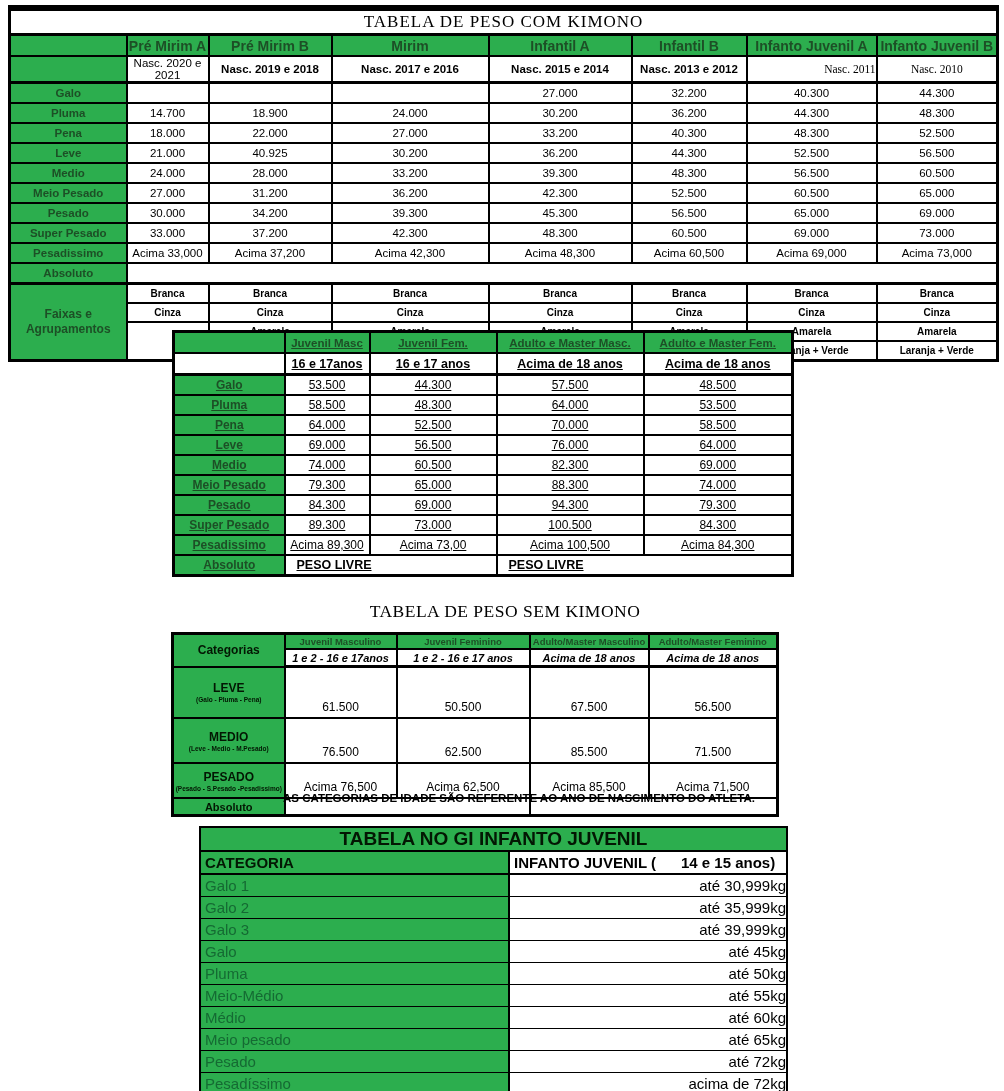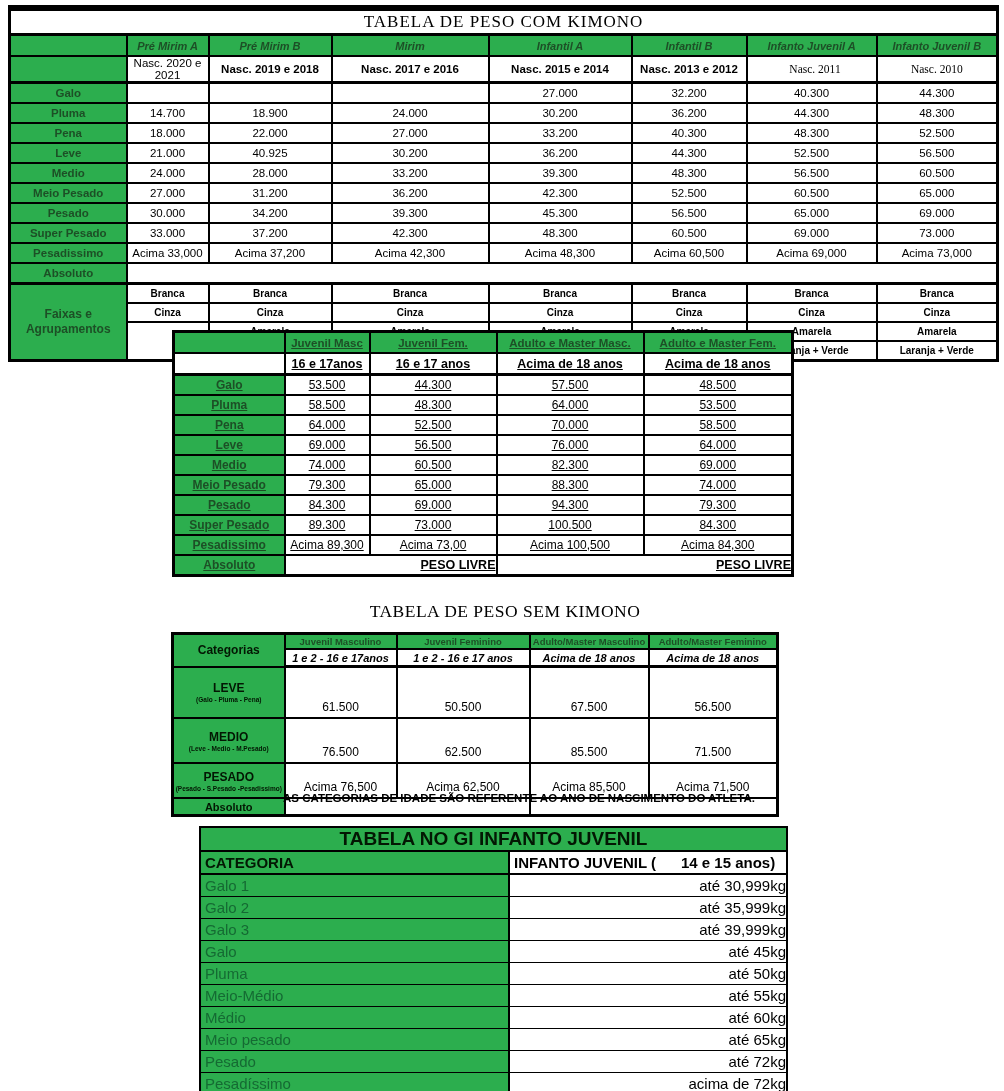--- a/index.html
+++ b/index.html
@@ -16,37 +16,37 @@
   td{padding:0;overflow:hidden;text-align:center;vertical-align:middle;}
 
   
   .t1{left:8px;top:5px;width:988px;border:3px solid var(--border);border-top:6px solid var(--border);}
   .t1 td{border:2px solid var(--border);height:18px;font-size:11.5px;}
   .t1 .title-cell{
     height:22px;font-family:"Liberation Serif","DejaVu Serif",serif;font-size:17px;
     letter-spacing:1px;border-bottom:3px solid var(--border);
   }
   .green{background:var(--green);color:var(--dgreen);font-weight:bold;}
-  .t1 tr.hdr td{height:19px;font-size:11px;font-style:italic;}
+  .t1 tr.hdr td{height:19px;font-size:14px;}
   .t1 tr.nasc td{height:19px;border-bottom:3px solid var(--border);}
   .nasc-small{font-size:9.5px;}
   .nasc-bold{font-weight:bold;font-size:12px;}
   .nasc-serif{font-family:"Liberation Serif","DejaVu Serif",serif;font-size:12px;}
-  .nasc-serif.left{text-align:center;padding-left:7px;}
+  .nasc-serif.left{text-align:right;padding-left:7px;}
   .t1 tr.abs td{border-bottom:3px solid var(--border);}
   .t1 td.belt{height:17px;font-size:10px;font-weight:bold;color:#000;}
   .t1 td.belt.empty{border-top:none;border-bottom:none;}
   .t1 td.flabel{font-size:12px;line-height:1.25;}
 
   
   .t2{left:172px;top:330px;width:619px;border:3px solid var(--border);}
   .t2 td{border:2px solid var(--border);height:18px;font-size:12px;text-decoration:underline;}
   .t2 tr.hdr td{height:19px;font-size:11.5px;}
   .t2 tr.age td{height:19px;font-weight:bold;font-size:12.5px;border-bottom:3px solid var(--border);background:#fff;color:#000;}
-  .t2 td.peso-livre{text-align:right;padding-left:4px;font-weight:bold;font-size:12.5px;}
+  .t2 td.peso-livre{text-align:left;padding-left:11px;font-weight:bold;font-size:12.5px;}
 
   
   .title3{
     position:absolute;left:0;top:601px;width:1010px;text-align:center;
     font-family:"Liberation Serif","DejaVu Serif",serif;font-size:17.5px;letter-spacing:0.5px;
   }
 
   
   .t3{left:171px;top:632px;width:605px;border:3px solid var(--border);}
   .t3 td{border:2px solid var(--border);font-size:12px;}

